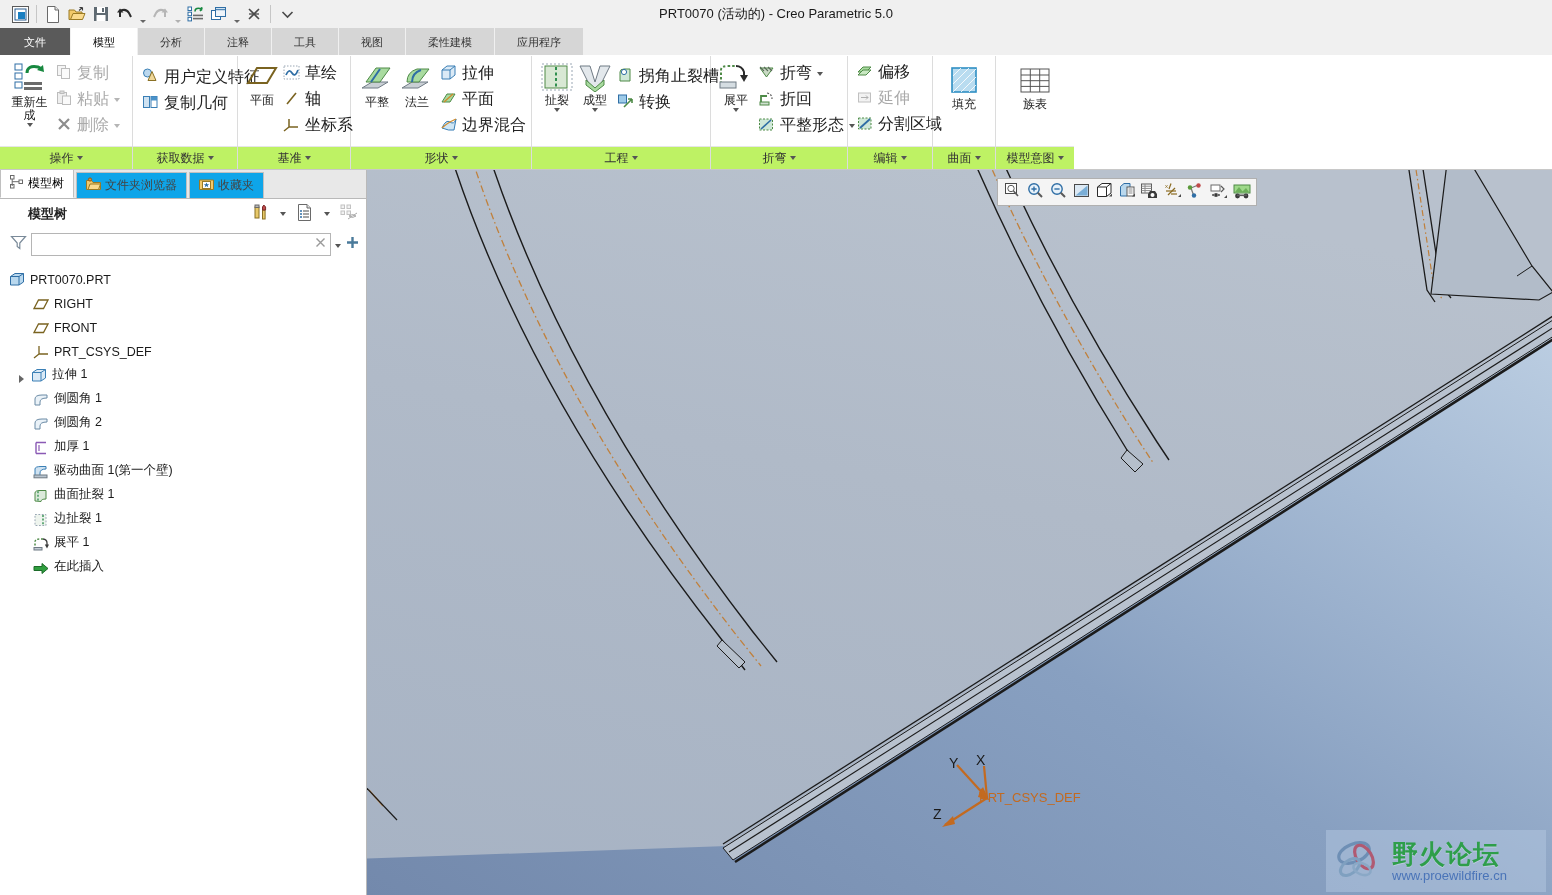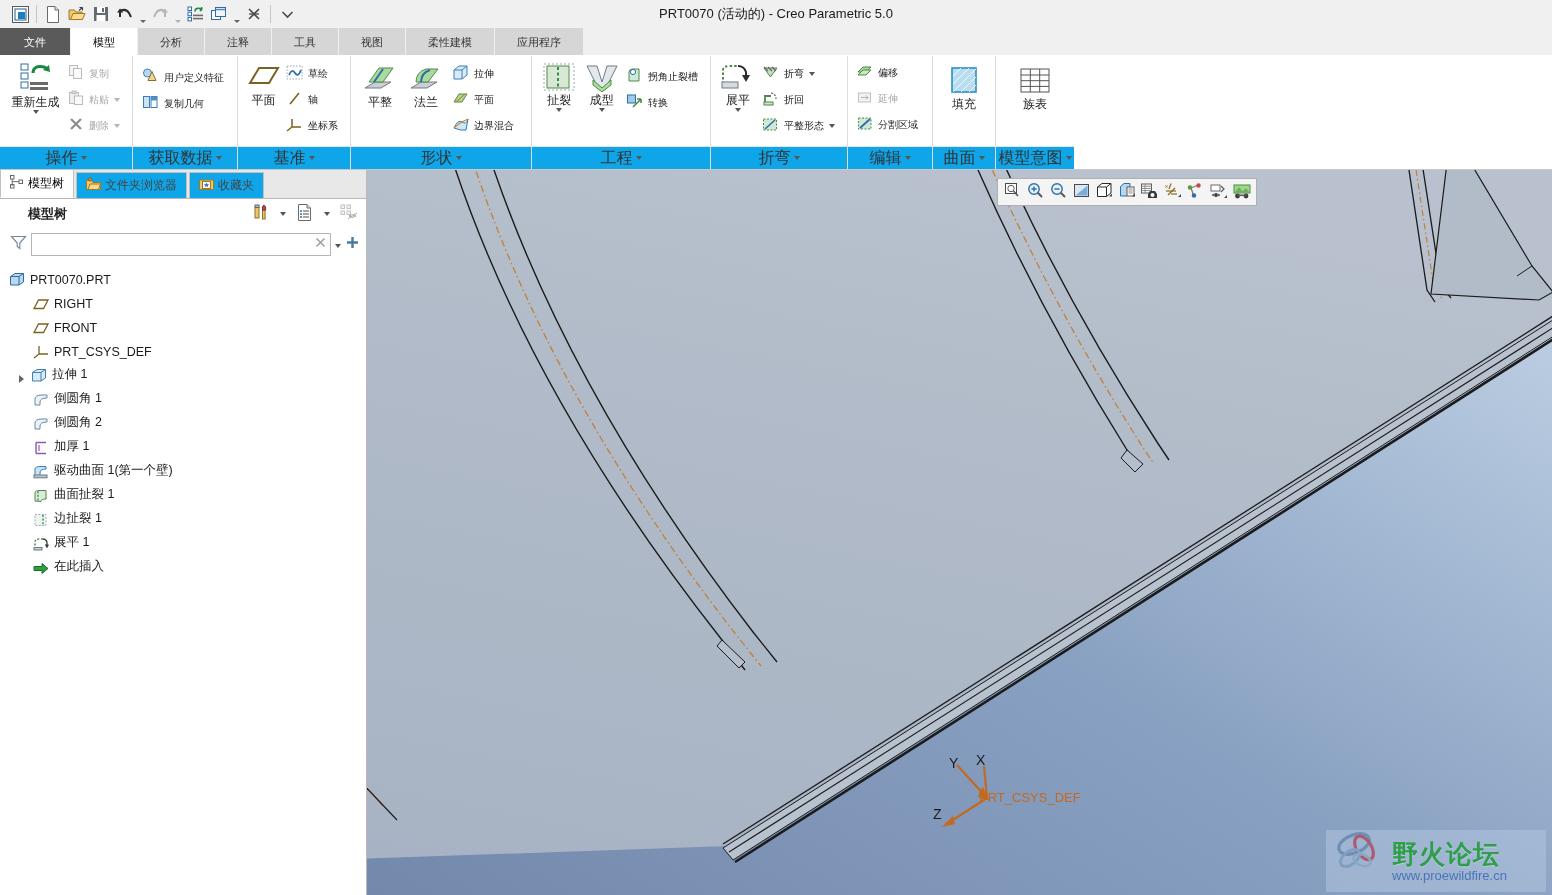--- a/index.html
+++ b/index.html
@@ -27,30 +27,30 @@
   .tab{padding:0 22px;display:flex;align-items:center;justify-content:center;
        font-size:11px;color:#333;background:#d6d6d6;border-right:1px solid #f0f0f0;cursor:default;}
   .tab.file{background:#5a5a5a;color:#fff;padding:0 24px;}
   .tab.active{background:#fff;color:#000;}
 
   
   .ribbon{height:113px;background:#fff;border-bottom:1px solid #c8c8c8;display:flex;align-items:stretch;position:relative;}
   .rgroup{display:flex;flex-direction:column;border-right:1px solid #dcdcdc;position:relative;}
   .rgroup-body{flex:1;display:flex;align-items:flex-start;padding:4px 6px 0 6px;}
   .rgroup-foot{height:22px;display:flex;align-items:center;justify-content:center;
-               font-size:16px;color:#333;background:#0ea5e9;border-top:1px solid #e6e6e6;gap:3px;}
+               font-size:12px;color:#333;background:#bef264;border-top:1px solid #e6e6e6;gap:3px;}
   .caret{width:0;height:0;border-left:3px solid transparent;border-right:3px solid transparent;border-top:4px solid #555;display:inline-block;}
   .caret.dim{border-top-color:#b5b5b5;}
 
   .bigbtn{width:62px;display:flex;flex-direction:column;align-items:center;padding:2px 1px;cursor:default;}
   .bigbtn .lbl{font-size:12px;color:#222;margin-top:2px;text-align:center;line-height:13px;}
   .bigbtn .dd{margin-top:1px;}
   .smallcol{display:flex;flex-direction:column;gap:1px;padding-top:1px;}
   .smallbtn{display:flex;align-items:center;gap:5px;height:25px;padding:0 6px 0 3px;cursor:default;white-space:nowrap;}
-  .smallbtn .lbl{font-size:10px;color:#222;text-align:center;}
+  .smallbtn .lbl{font-size:16px;color:#222;text-align:center;}
   .smallbtn.disabled .lbl{color:#aaa;}
   .ic{display:inline-block;flex:0 0 auto;}
 
   
   .main{display:flex;height:726px;}
 
   
   .nav{width:366px;background:#fff;display:flex;flex-direction:column;border-right:1px solid #b9b9b9;}
   .navtabs{height:28px;background:#e8e8e8;display:flex;align-items:flex-end;border-bottom:1px solid #b9b9b9;}
   .navtab{height:25px;display:flex;align-items:center;gap:4px;padding:0 9px;font-size:12px;color:#444;
@@ -72,21 +72,21 @@
   
   .viewport{flex:1;position:relative;overflow:hidden;background:#8aa3c4;}
   .gtoolbar{position:absolute;left:630px;top:8px;height:26px;background:#f4f4f4;border:1px solid #b0b0b0;
             display:flex;align-items:center;padding:0 3px;gap:1px;z-index:20;}
   .gbtn{width:22px;height:21px;display:flex;align-items:center;justify-content:center;cursor:default;position:relative;}
   .csys-label{position:absolute;font-size:13px;color:#c36a20;font-family:"Liberation Sans",sans-serif;}
   .axis-label{position:absolute;font-size:14px;color:#1a1a1a;font-family:"Liberation Sans",sans-serif;}
 
   
   .watermark{position:absolute;right:6px;bottom:4px;width:212px;height:62px;
-             background:rgba(176,196,222,0.55);display:flex;padding-left:8px;gap:6px;z-index:25;}
+             background:rgba(176,196,222,0.55);display:flex;align-items:center;padding-left:8px;gap:6px;z-index:25;}
   .wm-text{display:flex;flex-direction:column;justify-content:center;}
   .wm-cn{font-size:26px;font-weight:bold;color:#2e9e4a;letter-spacing:1px;line-height:28px;
          text-shadow:0 1px 0 rgba(255,255,255,.3);}
   .wm-url{font-size:13px;color:#4a74b8;line-height:15px;}
 </style>
 </head>
 <body>
 
 <div id="app">
 

